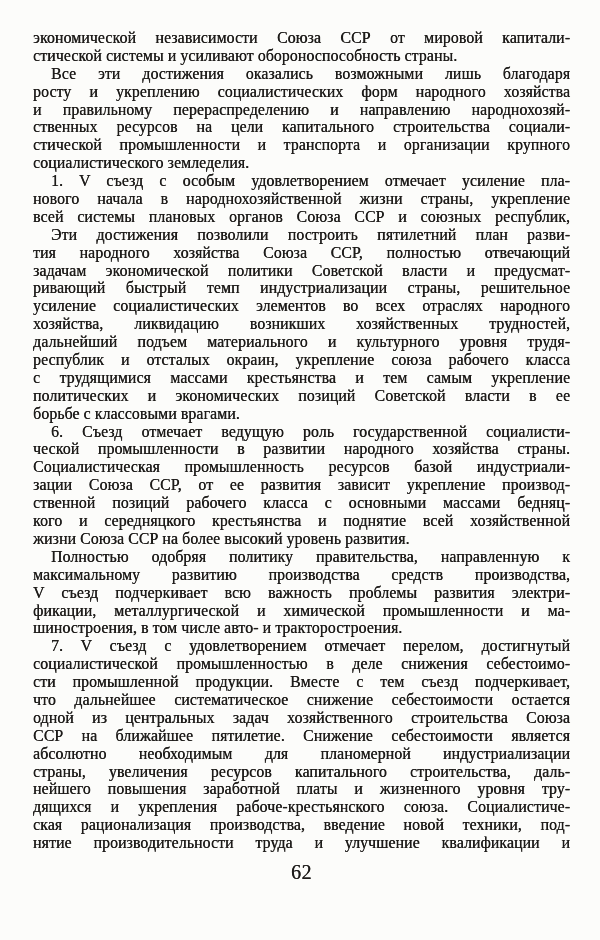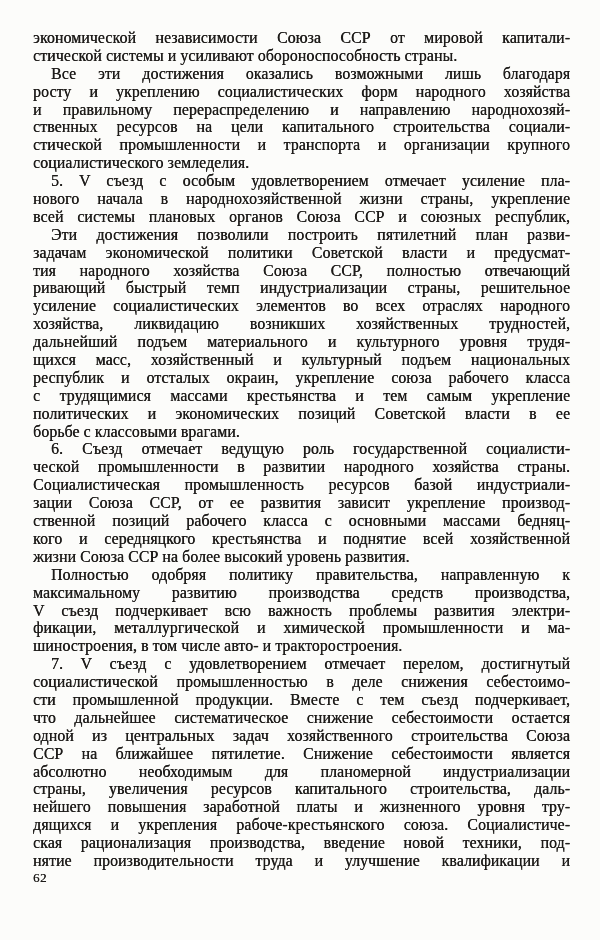--- a/index.html
+++ b/index.html
@@ -33,50 +33,50 @@
     text-shadow: 0.3px 0 0 currentColor; 
     overflow: visible;
   }
   .line.para-end {
     text-align-last: left;
   }
   .line.indent {
     text-indent: 18px;
   }
   .page-number {
-    text-align: left;
-    font-size: 13px;
+    margin-top: 9px;
+    text-align: center;
+    font-size: 20px;
     letter-spacing: 0.5px;
     text-shadow: 0.3px 0 0 currentColor;
   }
 </style>
 </head>
 <body style="background: rgb(252, 252, 250);">
 
 <div class="page" style="color: rgb(30, 28, 26);">
   <div class="text-block">
     <div class="line">экономической независимости Союза ССР от мировой капитали-</div>
       <div class="line para-end">стической системы и усиливают обороноспособность страны.</div>
       <div class="line indent">Все эти достижения оказались возможными лишь благодаря</div>
       <div class="line">росту и укреплению социалистических форм народного хозяйства</div>
       <div class="line">и правильному перераспределению и направлению народнохозяй-</div>
       <div class="line">ственных ресурсов на цели капитального строительства социали-</div>
       <div class="line">стической промышленности и транспорта и организации крупного</div>
       <div class="line para-end">социалистического земледелия.</div>
-      <div class="line indent">5. V съезд с особым удовлетворением отмечает усиление пла-</div>
+      <div class="line indent">1. V съезд с особым удовлетворением отмечает усиление пла-</div>
       <div class="line">нового начала в народнохозяйственной жизни страны, укрепление</div>
       <div class="line">всей системы плановых органов Союза ССР и союзных республик,</div>
       <div class="line indent">Эти достижения позволили построить пятилетний план разви-</div>
+      <div class="line">тия народного хозяйства Союза ССР, полностью отвечающий</div>
       <div class="line">задачам экономической политики Советской власти и предусмат-</div>
-      <div class="line">тия народного хозяйства Союза ССР, полностью отвечающий</div>
       <div class="line">ривающий быстрый темп индустриализации страны, решительное</div>
       <div class="line">усиление социалистических элементов во всех отраслях народного</div>
       <div class="line">хозяйства, ликвидацию возникших хозяйственных трудностей,</div>
       <div class="line">дальнейший подъем материального и культурного уровня трудя-</div>
-      <div class="line">щихся масс, хозяйственный и культурный подъем национальных</div>
       <div class="line">республик и отсталых окраин, укрепление союза рабочего класса</div>
       <div class="line">с трудящимися массами крестьянства и тем самым укрепление</div>
       <div class="line">политических и экономических позиций Советской власти в ее</div>
       <div class="line para-end">борьбе с классовыми врагами.</div>
       <div class="line indent">6. Съезд отмечает ведущую роль государственной социалисти-</div>
       <div class="line">ческой промышленности в развитии народного хозяйства страны.</div>
       <div class="line">Социалистическая промышленность ресурсов базой индустриали-</div>
       <div class="line">зации Союза ССР, от ее развития зависит укрепление производ-</div>
       <div class="line">ственной позиций рабочего класса с основными массами бедняц-</div>
       <div class="line">кого и середняцкого крестьянства и поднятие всей хозяйственной</div>

